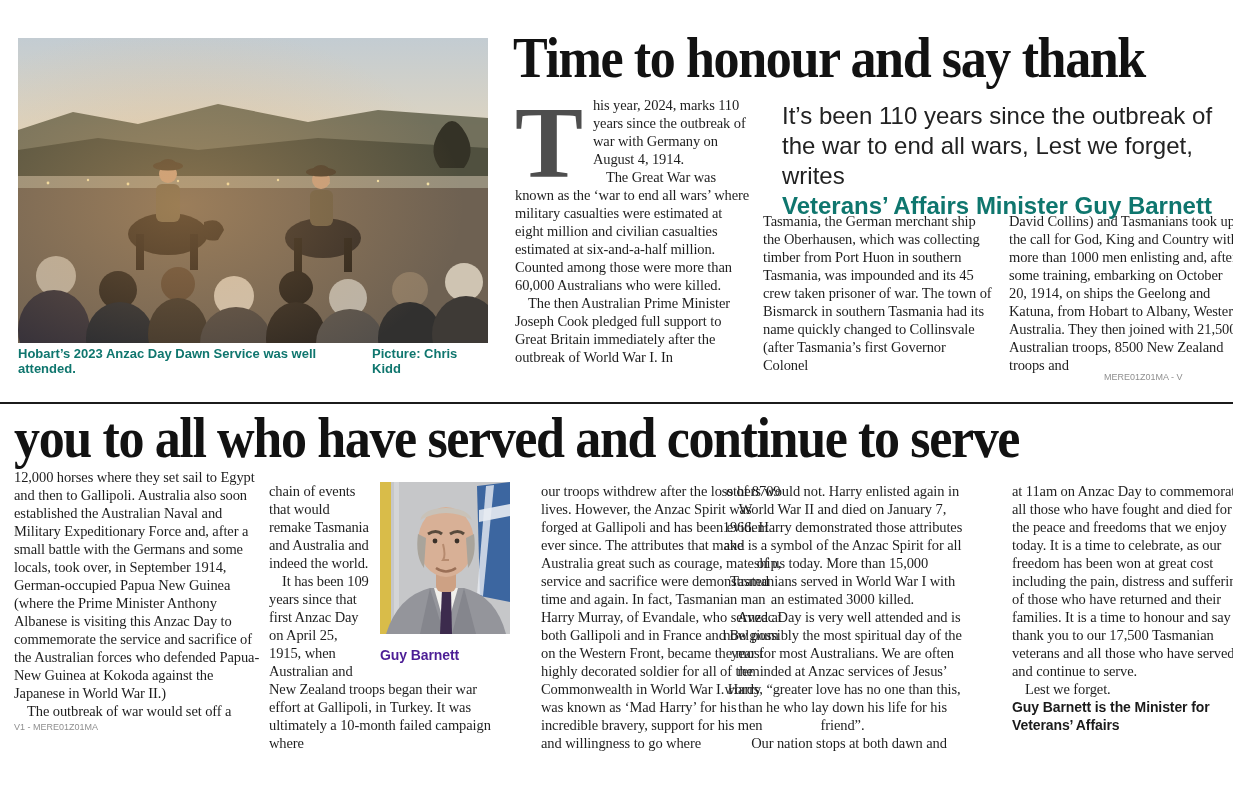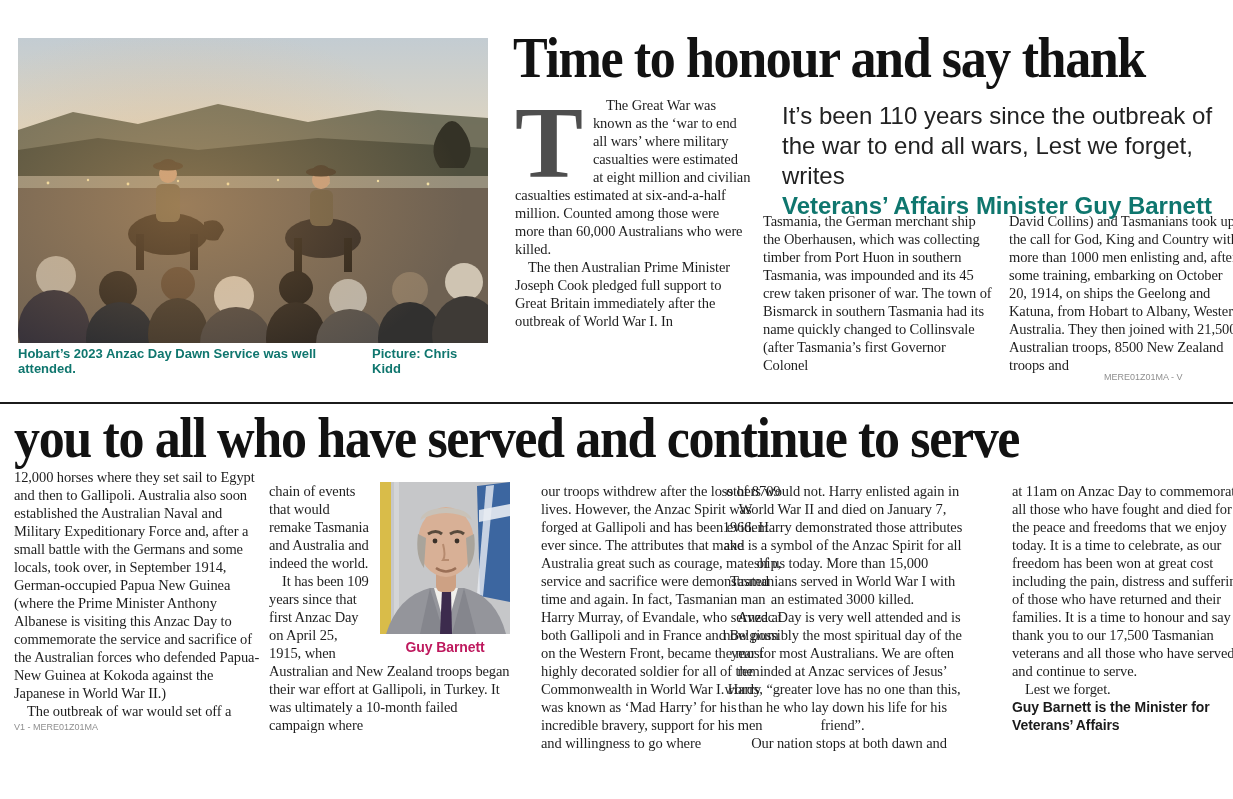--- a/index.html
+++ b/index.html
@@ -43,21 +43,21 @@
   
   .lead-photo{position:absolute;left:18px;top:38px;width:470px;height:305px;overflow:hidden;}
   .lead-photo svg{display:block;width:100%;height:100%;}
   .divider{position:absolute;left:0;top:402px;width:1233px;height:2px;background:#1b1b1b;}
   .portrait-fig{
     float:right;width:130px;margin:0 0 2px 8px;
   }
   .portrait-fig svg{display:block;width:130px;height:152px;}
   .portrait-caption{
     font-family:"Liberation Sans",sans-serif;font-weight:bold;font-size:14px;
-    color:#be185d;padding-top:4px;text-align:center;
+    color:#4c1d95;padding-top:12px;
   }
   .tagline{
     font-family:"Liberation Sans",sans-serif;font-weight:bold;font-size:14px;line-height:18px;
     color:#1a1a1a;margin-top:14px;
   }
 </style>
 </head>
 <body>
 
 <div id="page">
@@ -143,20 +143,21 @@
   <div class="headline" style="left:513px;top:30px;">Time to honour and say thank</div>
 
   <div class="standfirst">
     <span>It’s been 110 years since the outbreak of the war to end all wars, Lest we forget, writes</span><br>
     <span class="byline">Veterans’ Affairs Minister Guy Barnett</span>
   </div>
 
   <div class="col" style="left:515px;top:96px;width:236px;height:302px;">
     <p>
       <span class="dropcap">T</span>
+      <span>his year, 2024, marks 110 years since the outbreak of war with Germany on August 4, 1914.</span>
     </p>
     <p class="indent">The Great War was known as the ‘war to end all wars’ where military casualties were estimated at eight million and civilian casualties estimated at six-and-a-half million. Counted among those were more than 60,000 Australians who were killed.</p>
     <p class="indent">The then Australian Prime Minister Joseph Cook pledged full support to Great Britain immediately after the outbreak of World War I. In</p>
   </div>
 
   <div class="col" style="left:763px;top:212px;width:229px;height:182px;">
     <p>Tasmania, the German merchant ship the Oberhausen, which was collecting timber from Port Huon in southern Tasmania, was impounded and its 45 crew taken prisoner of war. The town of Bismarck in southern Tasmania had its name quickly changed to Collinsvale (after Tasmania’s first Governor Colonel</p>
   </div>
 
   <div class="col" style="left:1009px;top:212px;width:232px;height:182px;">

